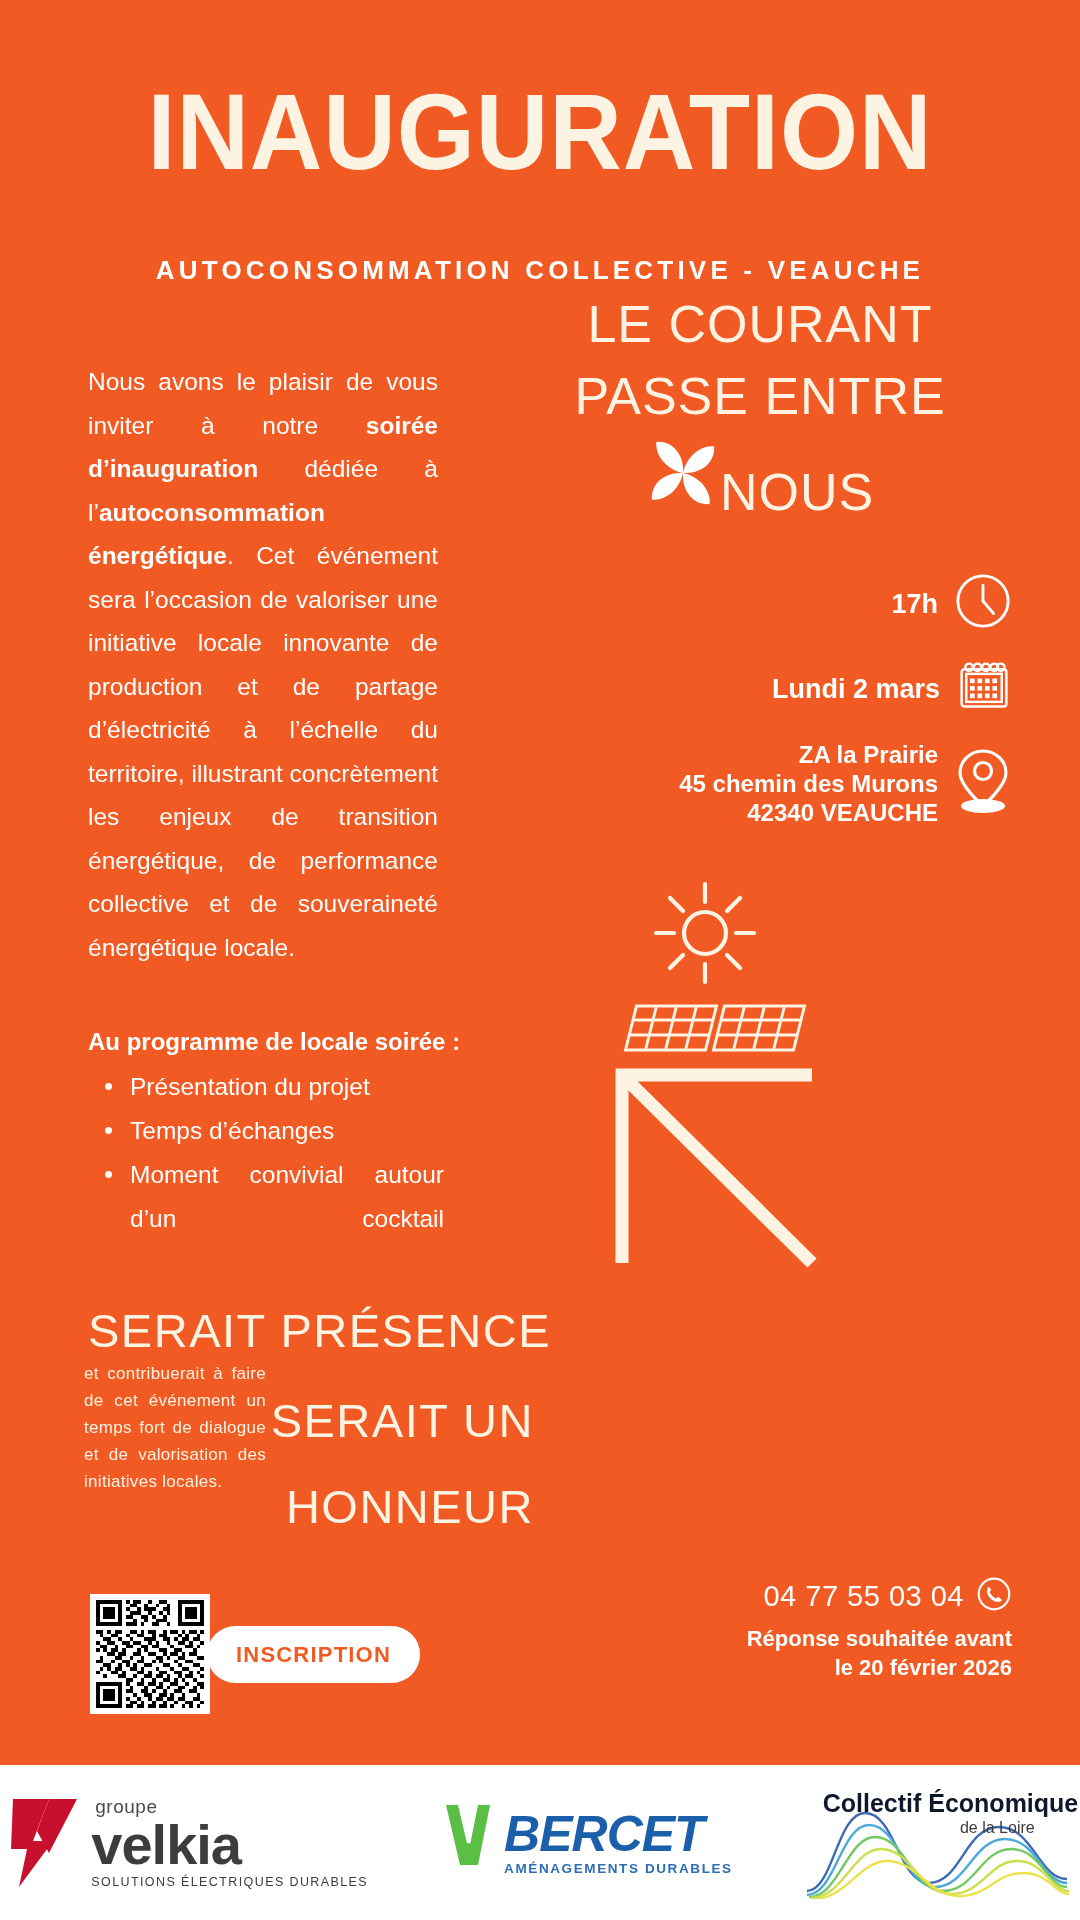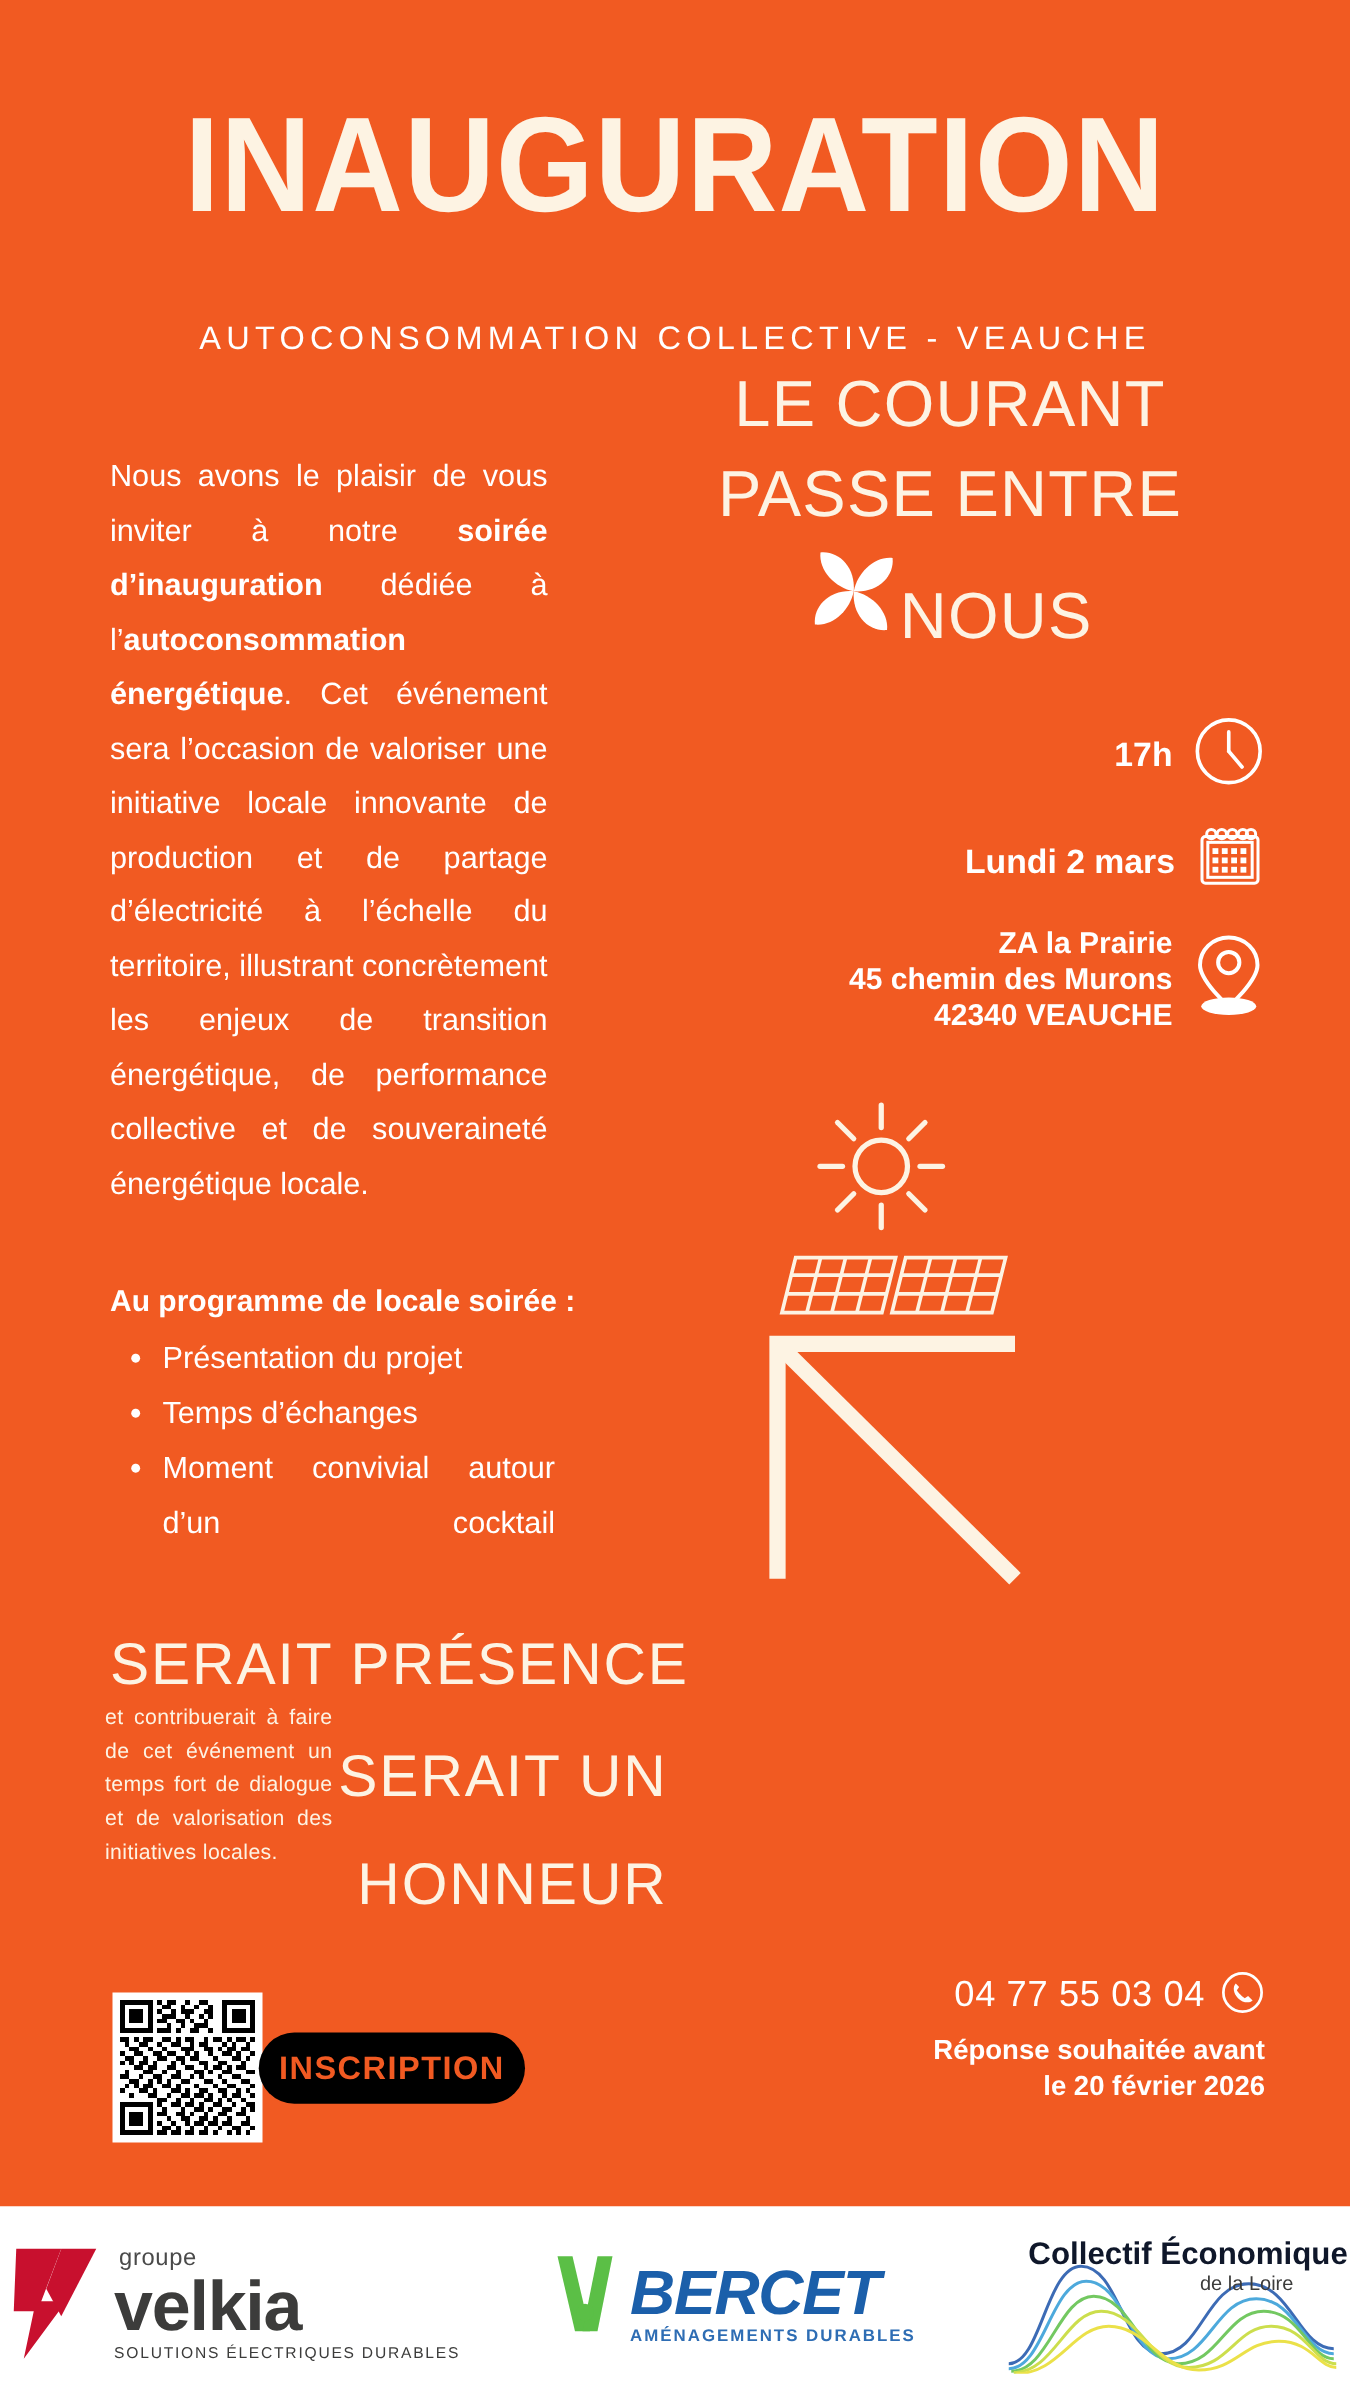--- a/index.html
+++ b/index.html
@@ -20,21 +20,21 @@
     font-weight:bold;
     font-size:108px;
     letter-spacing:1px;
     color:#FDF3E3;
     line-height:1.0;
     transform:scaleX(0.93);
   }
   .subtitle {
     position:absolute; top:255px; left:0; width:1080px;
     text-align:center;
-    font-weight:normal;
+    font-weight:bold;
     font-size:26px;
     letter-spacing:4.2px;
     color:#FFFFFF;
   }
 
   
   .body-text {
     position:absolute; top:360px; left:88px; width:350px;
     font-size:24.5px;
     line-height:43.5px;
@@ -96,24 +96,24 @@
   
   .qr {
     position:absolute; left:90px; top:1594px;
     width:120px; height:120px;
     background:#FFFFFF; padding:6px;
   }
   .qr svg { display:block; }
   .inscription {
     position:absolute; left:207px; top:1626px;
     width:213px; height:57px;
-    background:#000000;
+    background:#ffffff;
     border-radius:30px;
     display:flex; align-items:center; justify-content:center;
-    font-size:26px; font-weight:bold; letter-spacing:1.2px;
+    font-size:22px; font-weight:bold; letter-spacing:1.2px;
     color:#F15A22;
   }
 
   
   .slogan {
     position:absolute; top:288px; left:470px; width:580px;
     color:#FDF3E3;
     font-size:52px;
     font-weight:300;
     letter-spacing:1px;

